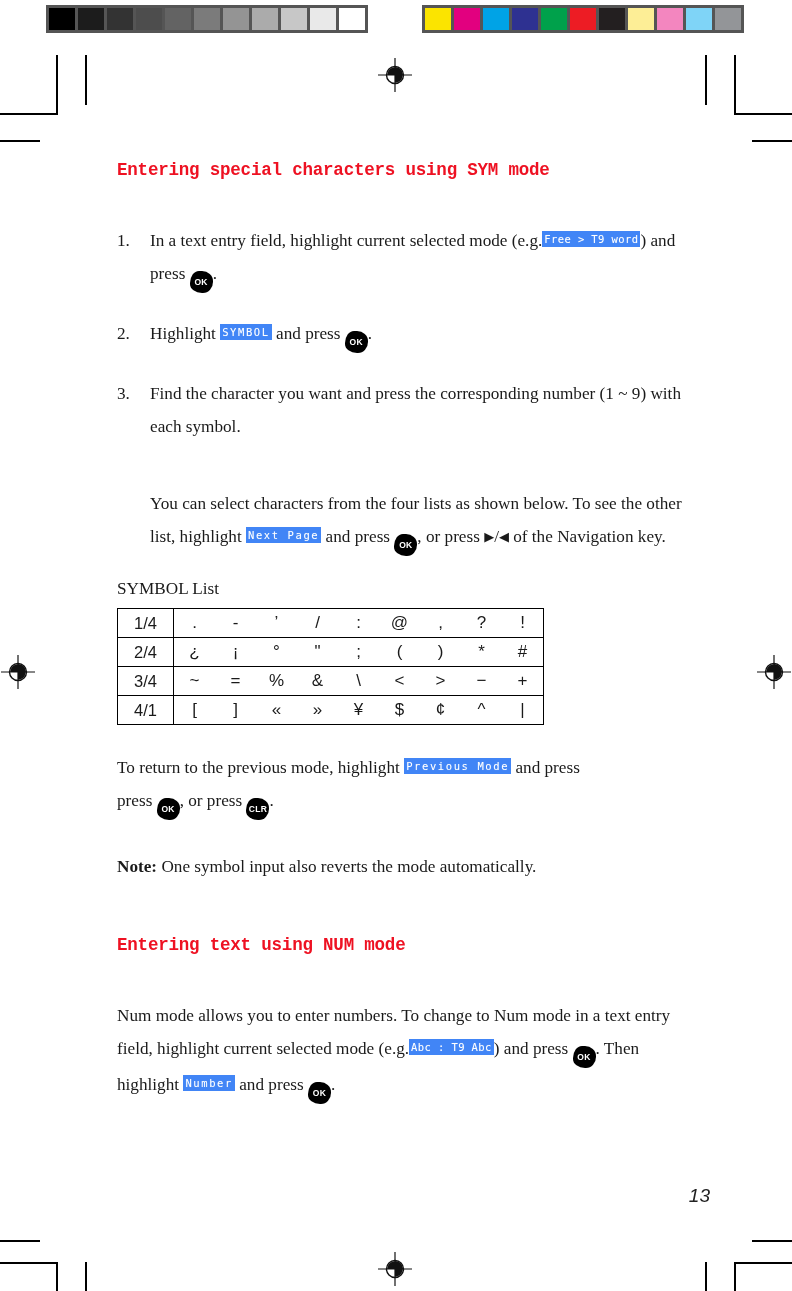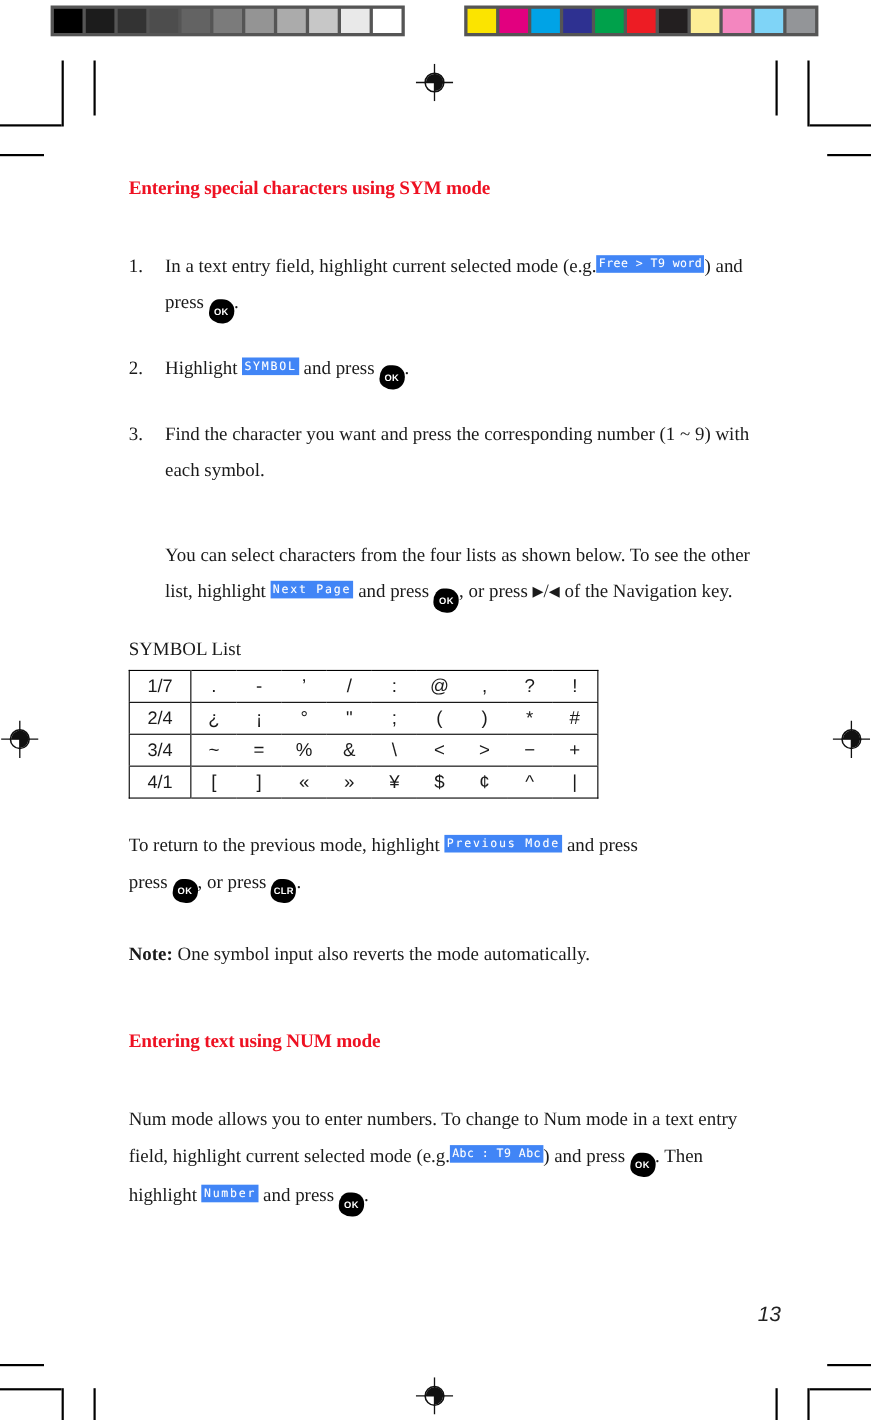--- a/index.html
+++ b/index.html
@@ -53,21 +53,21 @@
 
   
   .content {
     position: absolute;
     left: 117px;
     top: 160px;
     width: 570px;
   }
 
   h2.section-heading {
-    font-family: Liberation Serif, serif;
+    font-family: Liberation Mono, monospace;
     font-weight: bold;
     font-size: 17.5px;
     color: #ee1122;
     margin: 0;
     letter-spacing: -0.2px;
   }
 
   .gap-a { height: 44px; }
   .gap-b { height: 26px; }
   .gap-c { height: 30px; }
@@ -314,21 +314,21 @@
       <span>of the Navigation key.</span>
     </p>
 
     <div class="gap-f"></div>
 
     <p class="table-title">SYMBOL List</p>
 
     <table class="symtable" id="symbol-table">
       <tbody>
           <tr>
-            <td class="rowlabel">1/7</td>
+            <td class="rowlabel">1/4</td>
             <td class="cell">.</td>
             <td class="cell">-</td>
             <td class="cell">’</td>
             <td class="cell">/</td>
             <td class="cell">:</td>
             <td class="cell">@</td>
             <td class="cell">,</td>
             <td class="cell">?</td>
             <td class="cell">!</td>
           </tr>

